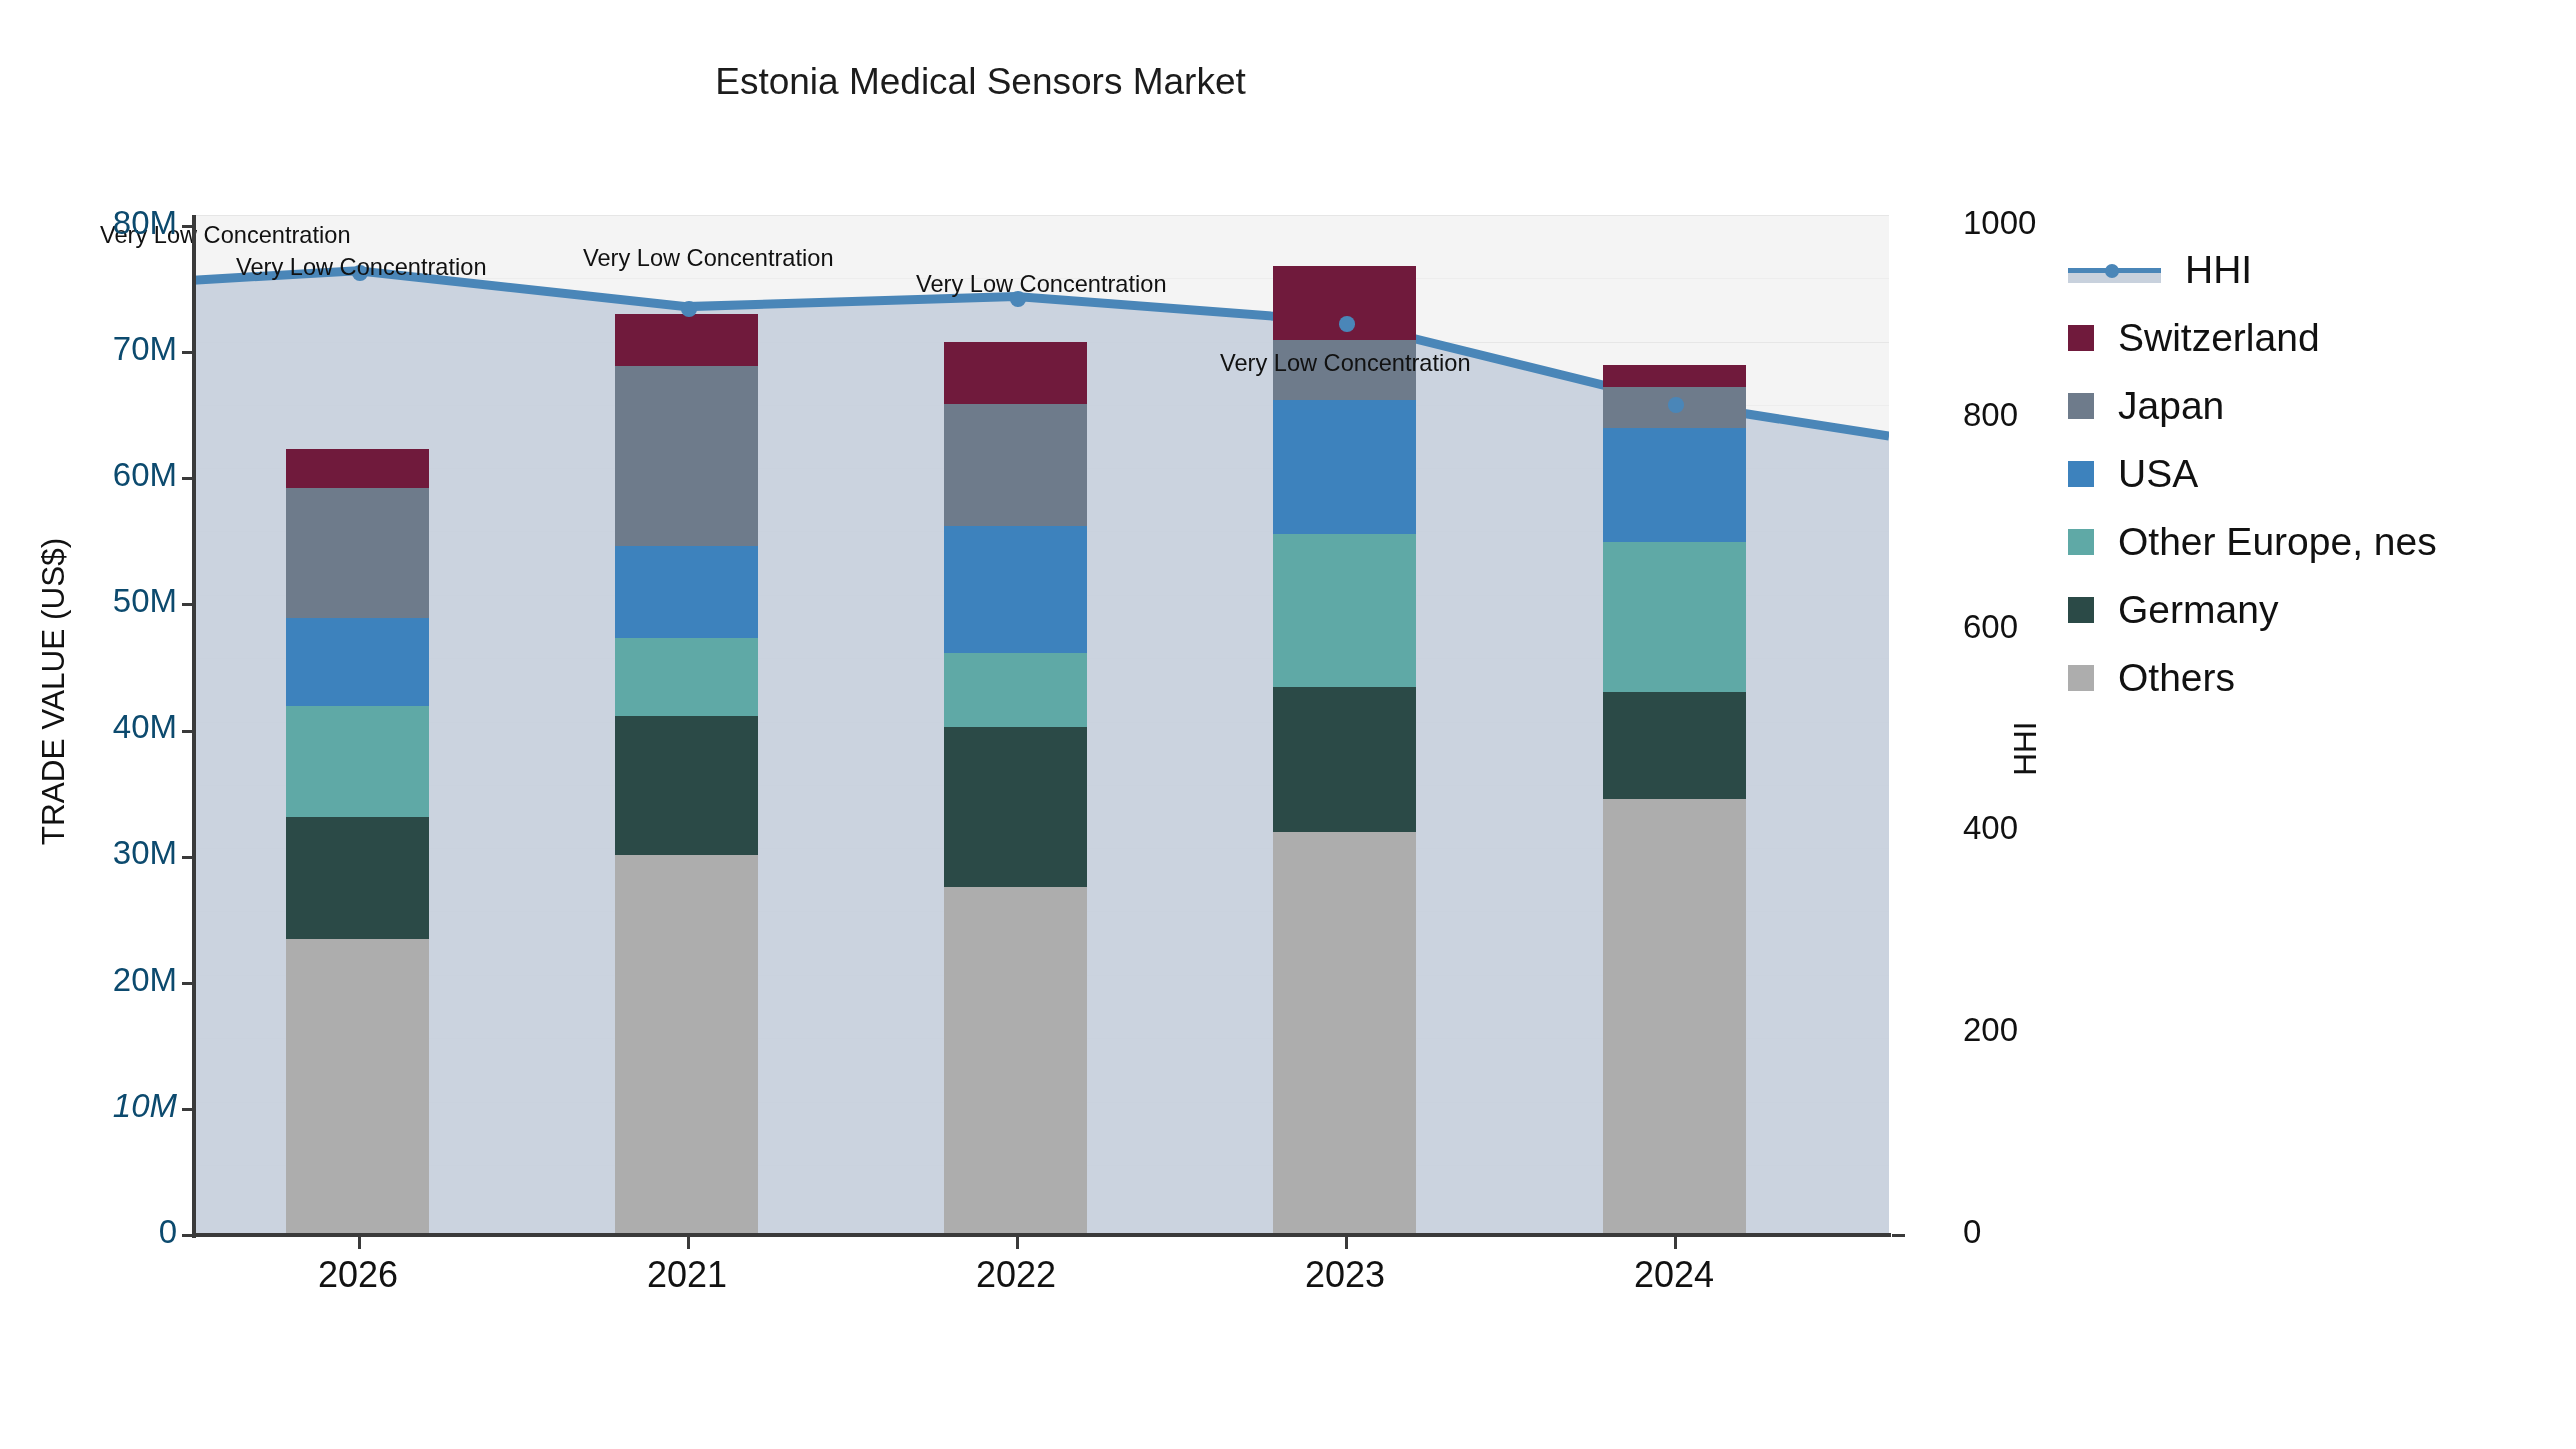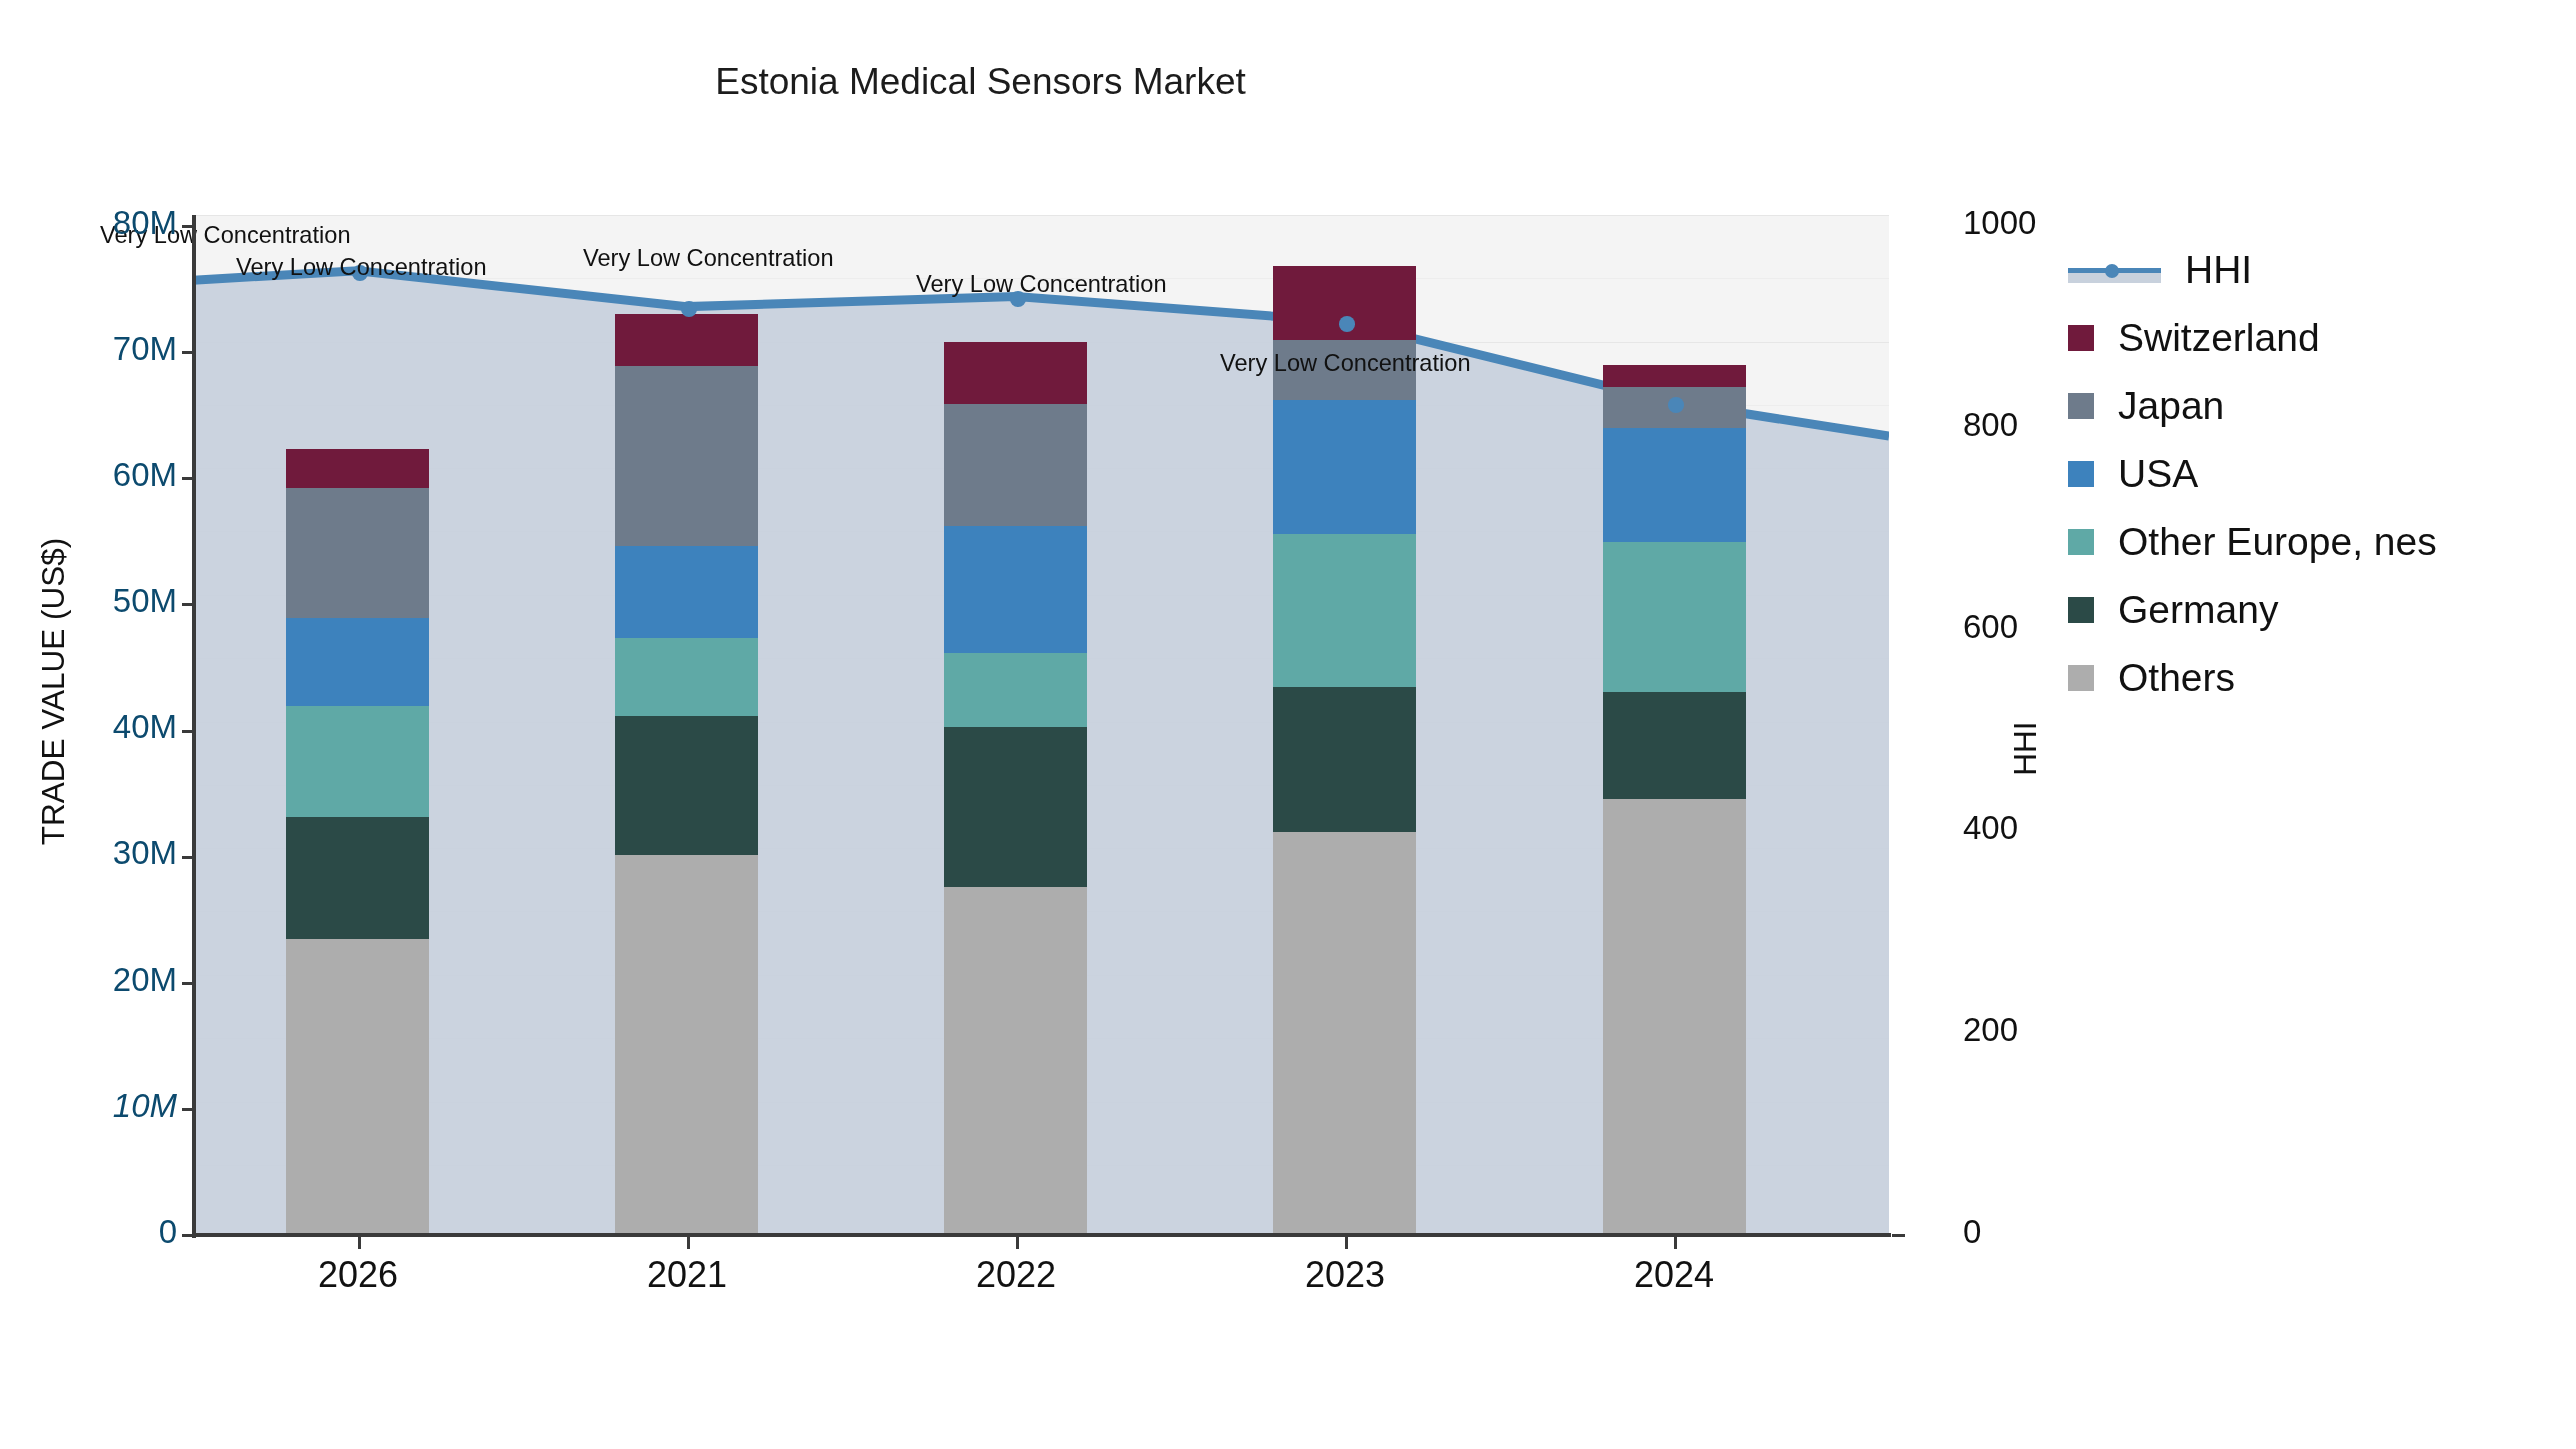--- a/index.html
+++ b/index.html
@@ -210,21 +210,21 @@
   <div class="tickmark-l" style="top:730px;"></div>
   <div class="tickmark-l" style="top:603px;"></div>
   <div class="tickmark-l" style="top:477px;"></div>
   <div class="tickmark-l" style="top:351px;"></div>
   <div class="tickmark-l" style="top:225px;"></div>
 
   <div class="ylabel-right" style="top:1213px;">0</div>
   <div class="ylabel-right" style="top:1011px;">200</div>
   <div class="ylabel-right" style="top:809px;">400</div>
   <div class="ylabel-right" style="top:608px;">600</div>
-  <div class="ylabel-right" style="top:406px;">800</div>
+  <div class="ylabel-right" style="top:396px;">800</div>
   <div class="ylabel-right" style="top:204px;">1000</div>
 
   <div class="tickmark-r" style="top:1234px;"></div>
 
   <div class="xtick-label" style="left:215px;">2026</div>
   <div class="xtick-label" style="left:544px;">2021</div>
   <div class="xtick-label" style="left:873px;">2022</div>
   <div class="xtick-label" style="left:1202px;">2023</div>
   <div class="xtick-label" style="left:1531px;">2024</div>
 

